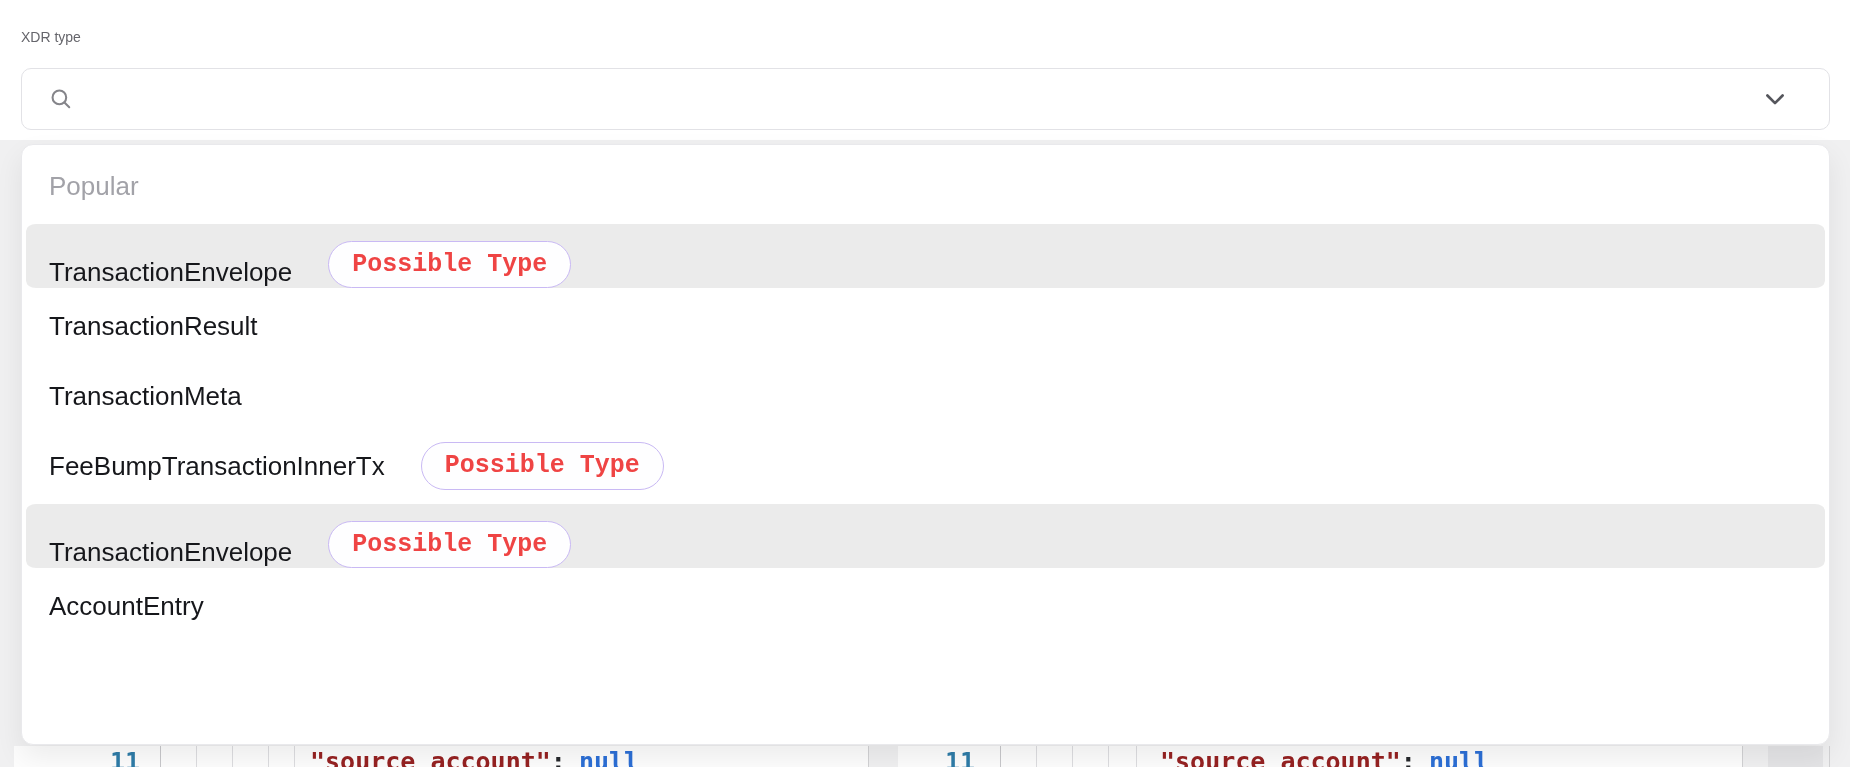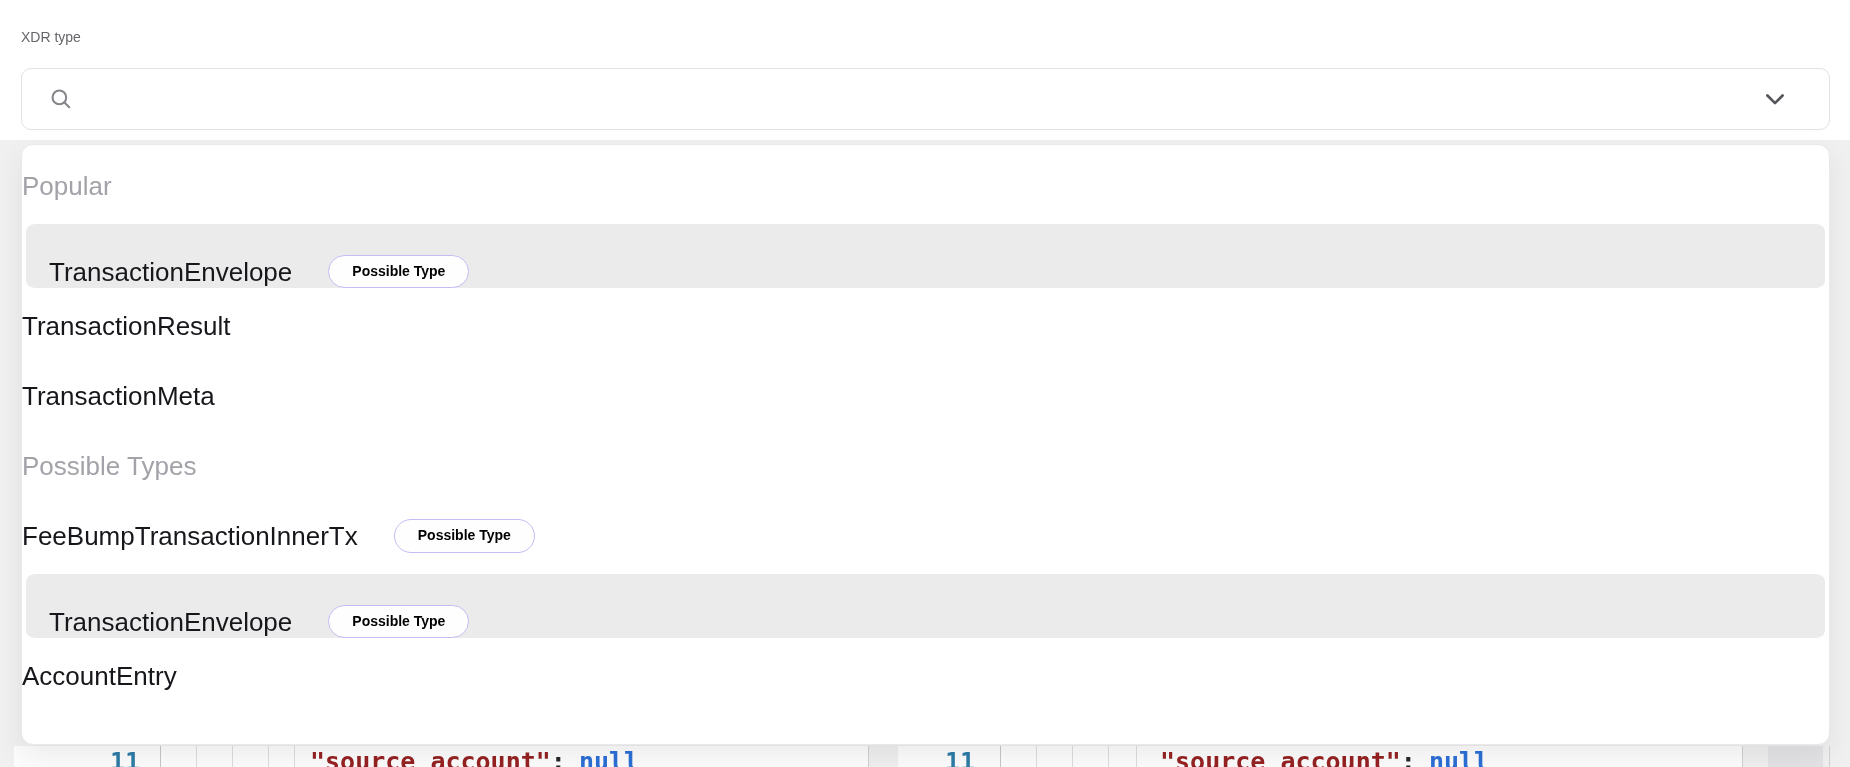--- a/index.html
+++ b/index.html
@@ -29,32 +29,32 @@
   }
   .select-box .chevron-glyph { flex:0 0 auto; margin-left:auto; display:flex; align-items:center; padding-right:14px; cursor:pointer; }
 
   
   .dropdown {
     position:absolute; left:21px; top:144px; width:1809px; height:601px;
     background:#ffffff; border:1px solid #e9e9ec; border-radius:12px;
     box-shadow:0 12px 28px rgba(0,0,0,0.07);
     padding-top:6px; overflow:hidden; z-index:3;
   }
-  .row { height:70px; display:flex; align-items:center; font-size:26px; }
+  .row { height:70px; display:flex; align-items:center; padding-left:27px; font-size:26px; }
   .row.header { color:#a2a2a8; }
   .row.item { color:#16171b; cursor:pointer; }
   .row.selected {
     background:#ebebeb; background-clip:padding-box;
     border-top:3px solid transparent; border-bottom:3px solid transparent;
     border-radius:10px; margin:0 4px; padding-left:23px;align-items:flex-end;
   }
   .badge {
-    margin-left:36px; font-size:14px; font-weight:600; color:#000000;
+    margin-left:36px; font-size:25px; font-weight:600; color:#ef4444;
     border:1.5px solid #c9b9f4; border-radius:999px; background:#fefeff;
-    padding:7px 23px; line-height:1.25; white-space:nowrap;
+    padding:7px 23px; line-height:1.25; white-space:nowrap;font-family:Liberation Mono, monospace;
   }
 
   
   .code-strip { position:absolute; left:0; top:746px; width:1596px; height:21px; z-index:2; }
   .code-panel { position:absolute; top:0; height:21px; background:#fdfdfd; border-right:1px solid #d2d2d4; overflow:hidden; }
   .code-panel.pleft  { left:14px;  width:855px; }
   .code-panel.pright { left:898px; width:845px; }
   .mono { font-family:"DejaVu Sans Mono","Liberation Mono",monospace; font-weight:700; font-size:25px; line-height:27px; white-space:pre; }
   .line-num { position:absolute; top:2px; color:#2e7ca8; text-align:right; }
   .pleft  .line-num { left:0; width:126px; }
@@ -99,23 +99,20 @@
   <div class="row item selected">
     <span>TransactionEnvelope</span>
     <span class="badge">Possible Type</span>
   </div>
   <div class="row item">
     <span>TransactionResult</span>
   </div>
   <div class="row item">
     <span>TransactionMeta</span>
   </div>
-  <div class="row header">
-    <span>Possible Types</span>
-  </div>
   <div class="row item">
     <span>FeeBumpTransactionInnerTx</span>
     <span class="badge">Possible Type</span>
   </div>
   <div class="row item selected">
     <span>TransactionEnvelope</span>
     <span class="badge">Possible Type</span>
   </div>
   <div class="row item">
     <span>AccountEntry</span>

